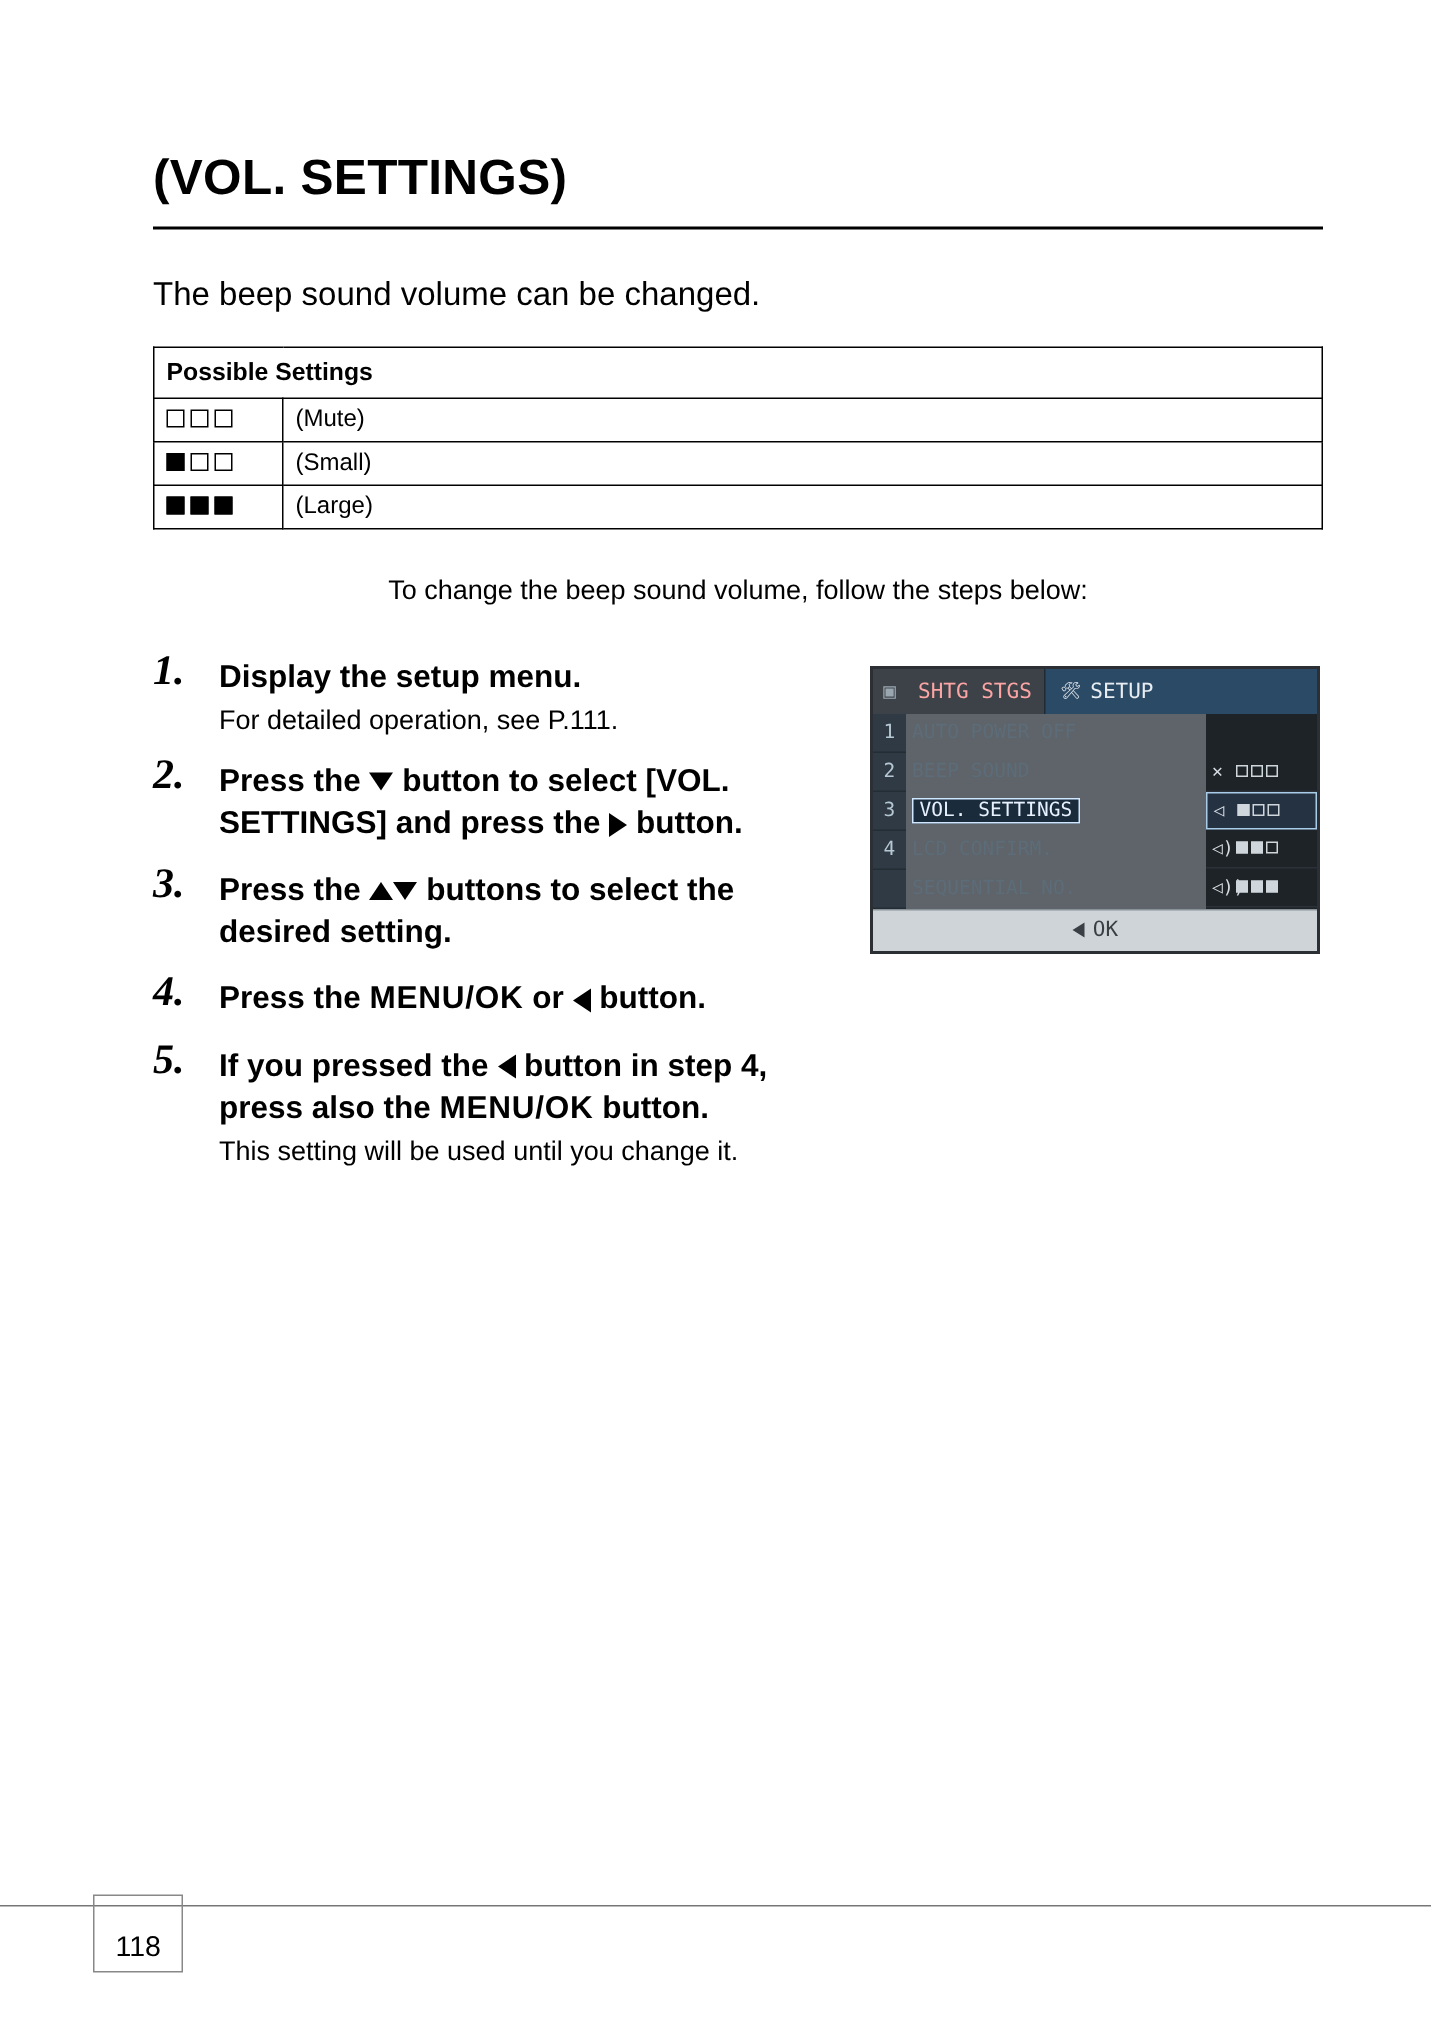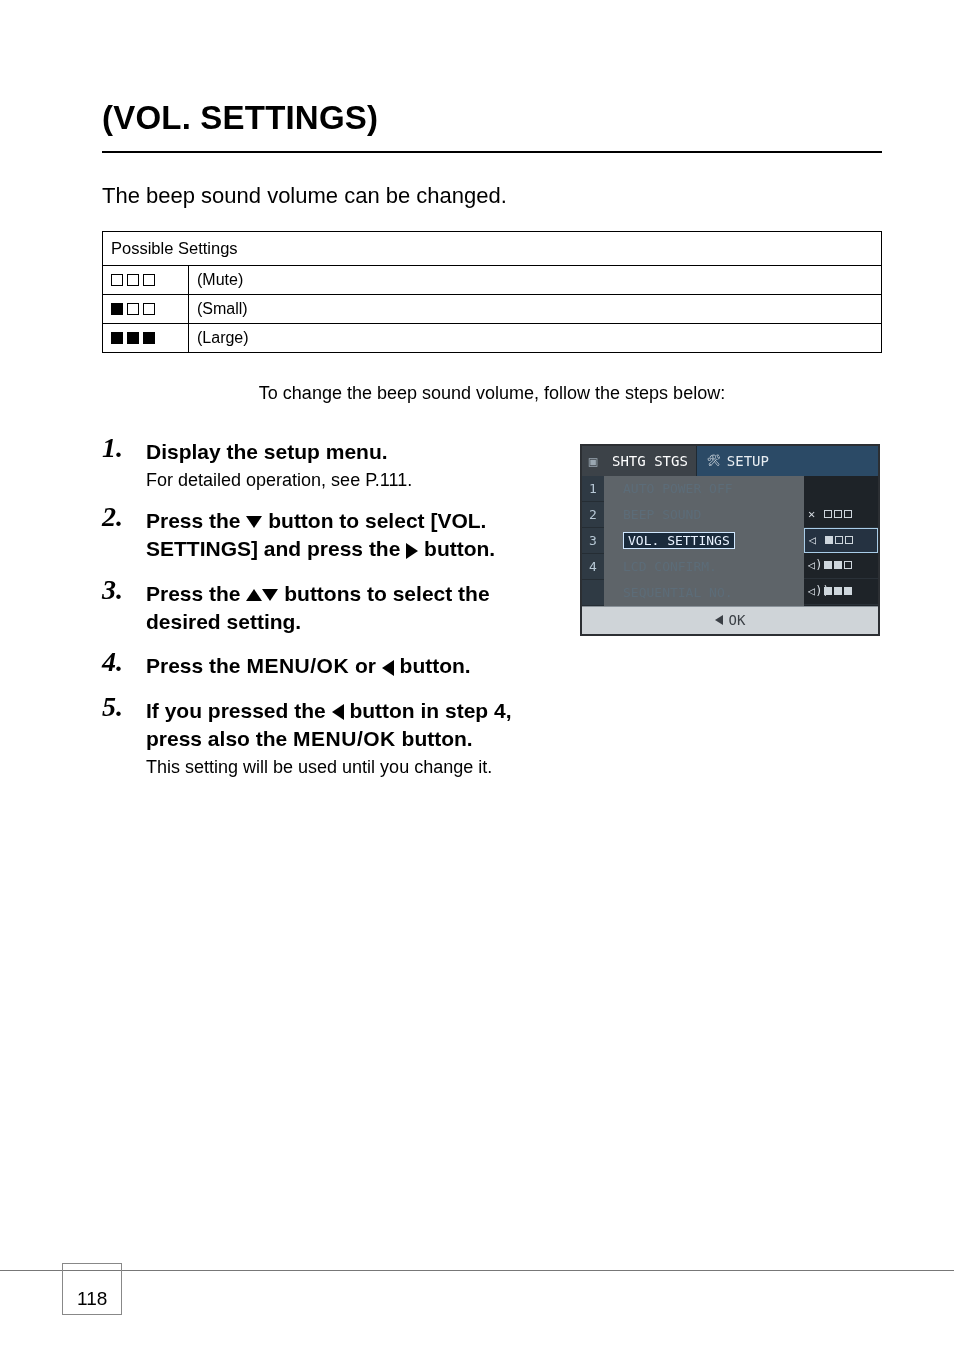--- a/index.html
+++ b/index.html
@@ -36,21 +36,21 @@
     margin-bottom: 30px;
   }
   table.settings th, table.settings td {
     border: 1px solid #000;
     text-align: left;
     padding: 5px 8px;
     font-size: 16px;
     vertical-align: middle;
   }
   table.settings th {
-    font-weight: 400;
+    font-weight: 700;
     font-size: 16.5px;
     background: #fff;
     padding: 7px 8px;
   }
   td.icon-cell {
     width: 86px;
     text-align: left;
     padding-left: 10px;
   }
   .sq { display:inline-block; width:12px; height:12px; border:1.5px solid #000; margin-right:4px; vertical-align:middle; }
@@ -105,38 +105,38 @@
   .lcd-tabs { display:flex; align-items:center; height:30px; background:#3c4248; font-size:14px; }
   .lcd-tabs .tab-left {
     flex:0 0 auto;
     width:22px;
     text-align:center;
     color:#9aa7b1;
   }
   .lcd-tabs .tab1 {
     flex:0 0 auto;
     padding:0 8px;
-    color:#ffffff;
+    color:#fca5a5;
   }
   .lcd-tabs .tab2 {
     flex:1 1 auto;
     background:#2b4a66;
     height:100%;
     display:flex;
     align-items:center;
     padding:0 10px;
     color:#e8edf1;
     border-left:1px solid #1f2a33;
   }
   .lcd-tabs .tool-icon { margin-right:6px; font-size:11px; }
   .lcd-body { display:flex; }
   .lcd-nums { width:22px; background:#2f3a44; display:flex; flex-direction:column; }
   .lcd-nums div { height:26px; display:flex; align-items:center; justify-content:center; font-size:13px; color:#b7c8d5; border-bottom:1px solid #252d34; }
   .lcd-items { flex:1 1 auto; display:flex; flex-direction:column; }
-  .lcd-row { height:26px; display:flex; align-items:center; padding:0 19px; font-size:13px; }
+  .lcd-row { height:26px; display:flex; align-items:center; padding:0 4px; font-size:13px; }
   .lcd-row.dim { color:#5c6c78; }
   .lcd-row.selected .item-label {
     background:#1a2b3c;
     border:1px solid #cfe7ff;
     padding:0 4px;
     color:#e8f2ff;
   }
   .lcd-row .item-label { flex:0 0 auto; }
   .lcd-options {
     width: 74px;

